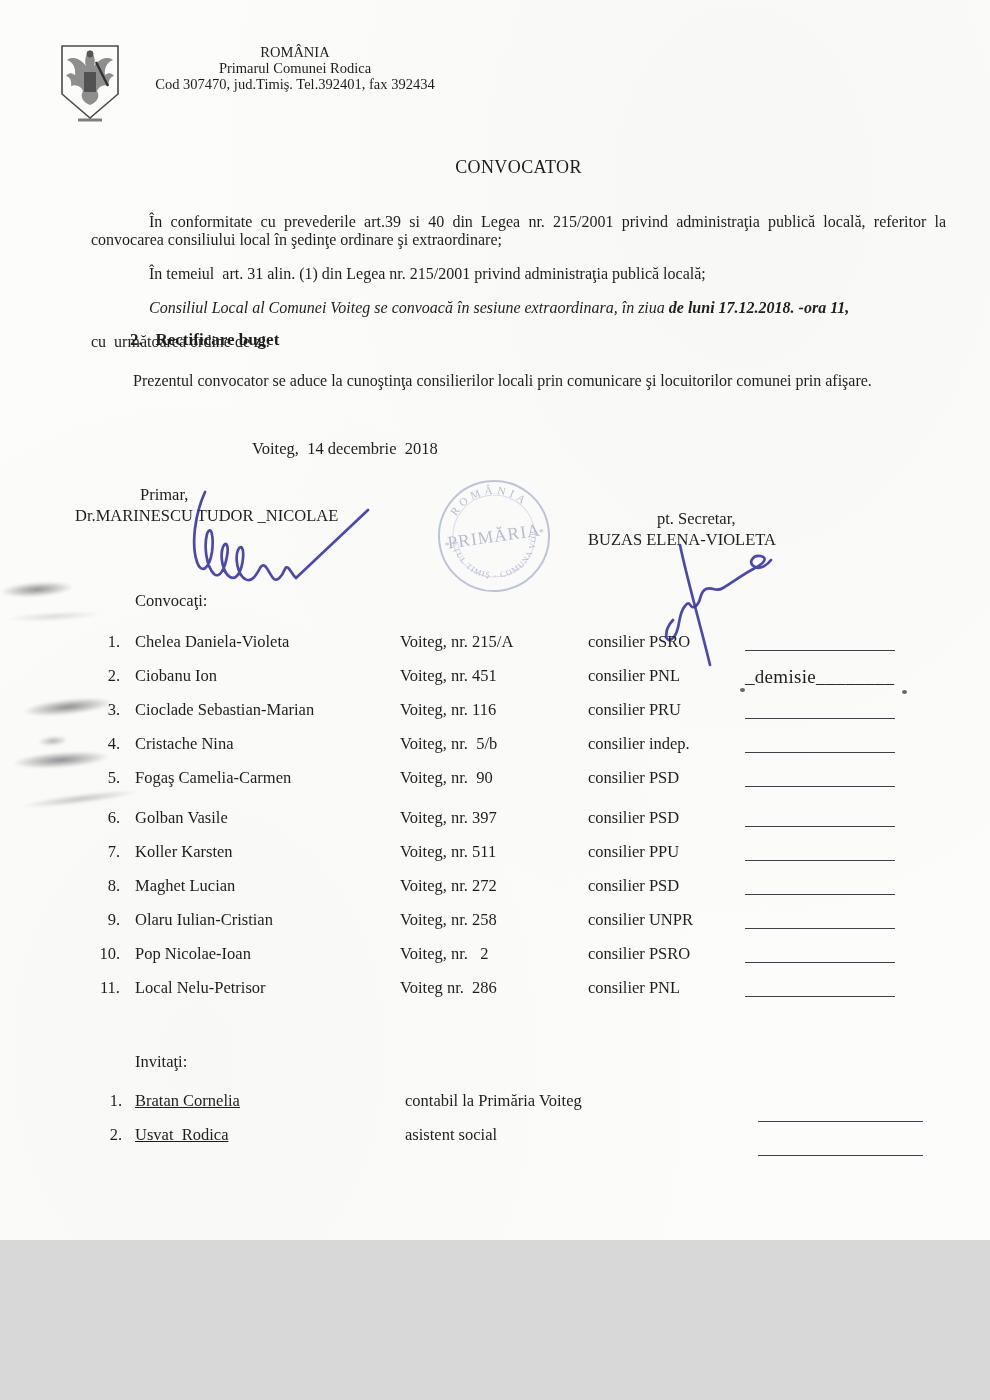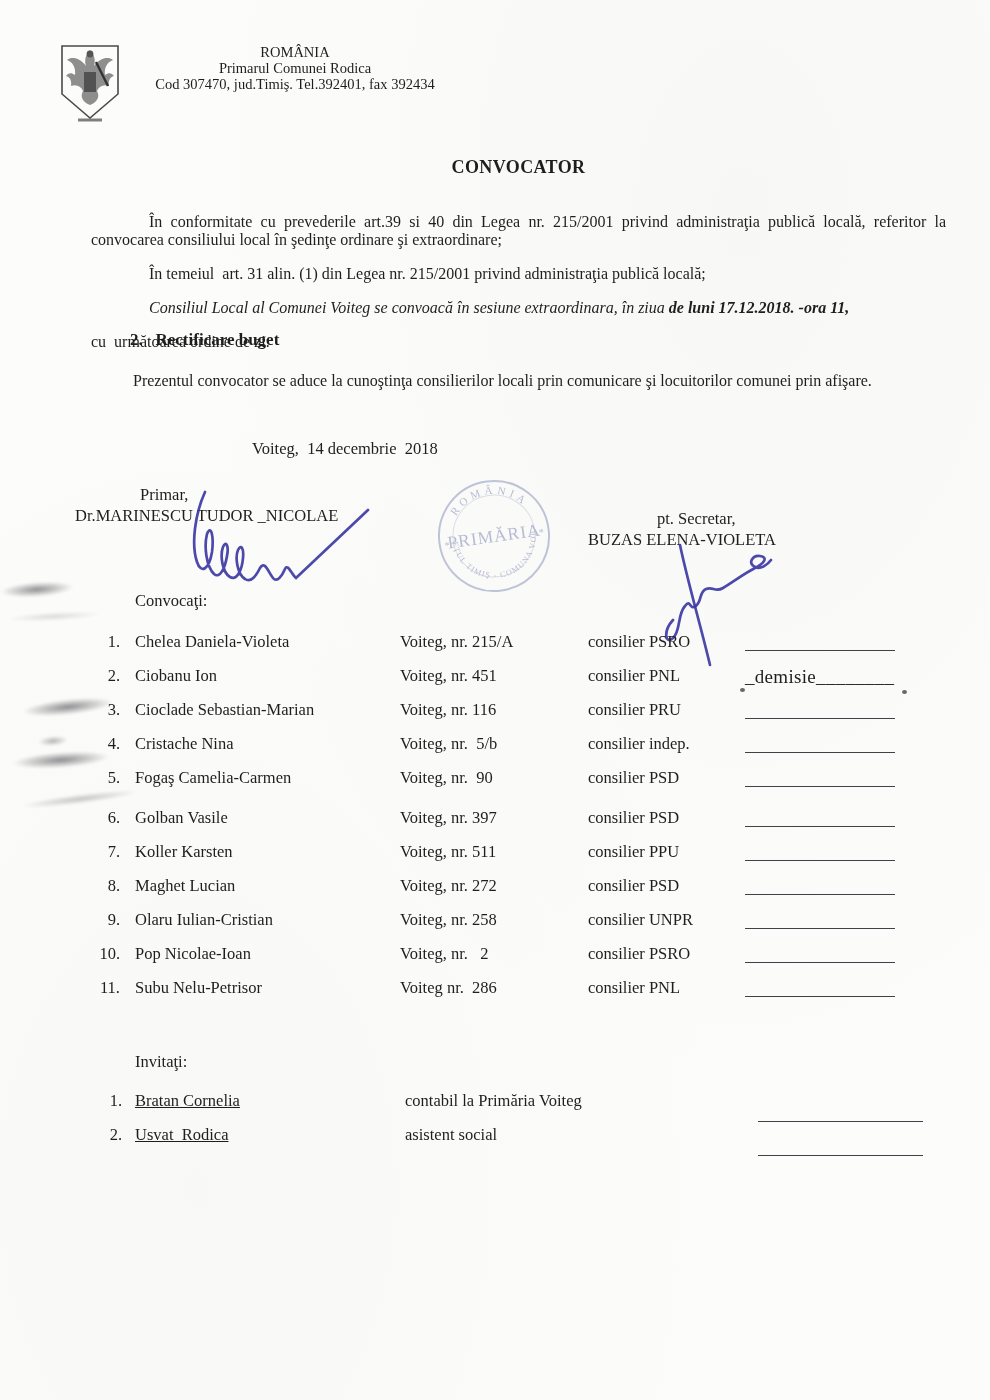--- a/index.html
+++ b/index.html
@@ -1,35 +1,35 @@
 <!DOCTYPE html>
 <html><head>
 <meta charset="utf-8">
 <style>
   html,body{margin:0;padding:0;background:#d8d8d8;}
   .page{
-    position:relative;width:990px;height:1400px;margin:0 auto;
+    position:relative;width:990px;height:1240px;margin:0 auto;
     background:#fcfcfa;
     background-image:
       radial-gradient(ellipse at 75% 15%, rgba(60,70,90,0.025), transparent 55%),
       radial-gradient(ellipse at 20% 85%, rgba(60,60,60,0.02), transparent 50%);
     font-family:"Liberation Serif", serif;
     color:#1e1e1e;
     overflow:hidden;
   }
   .abs{position:absolute;}
   .t{position:absolute;font-size:16.5px;line-height:23px;}
   .pre{white-space:pre-wrap;}
   .justify{text-align:justify;}
   .indent{text-indent:58px;}
 
   .hdr-text{position:absolute;left:128px;top:44px;width:334px;text-align:center;
             font-size:14.5px;line-height:16px;}
   .title{position:absolute;left:75px;top:157px;width:887px;text-align:center;
-         font-weight:bold;font-size:18px;letter-spacing:.4px;}
+         font-weight:normal;font-size:18px;letter-spacing:.4px;}
 
   .par-block{position:absolute;left:75px;top:197px;width:887px;}
   .par-block p{margin:16px;}
 
   .agenda{position:absolute;left:130px;top:330px;font-weight:bold;font-size:17px;}
 
   .notice{position:absolute;left:75px;top:372px;width:887px;}
 
   .sig-role{font-size:16.5px;}
   .sig-name{font-size:16.5px;}
@@ -210,21 +210,21 @@
     </div>
     <div class="crow">
       <span class="no">10.</span>
       <span class="nm">Pop Nicolae-Ioan</span>
       <span class="ad">Voiteg, nr.   2</span>
       <span class="rl">consilier PSRO</span>
       <div class="line"></div>
     </div>
     <div class="crow">
       <span class="no">11.</span>
-      <span class="nm">Subu Nelu-Petrisor</span>
+      <span class="nm">Local Nelu-Petrisor</span>
       <span class="ad">Voiteg nr.  286</span>
       <span class="rl">consilier PNL</span>
       <div class="line"></div>
     </div>
   </div>
 
   <div class="t" style="left:135px;top:1050px;">Invitaţi:</div>
 
   <div class="ilist">
     <div class="irow">

